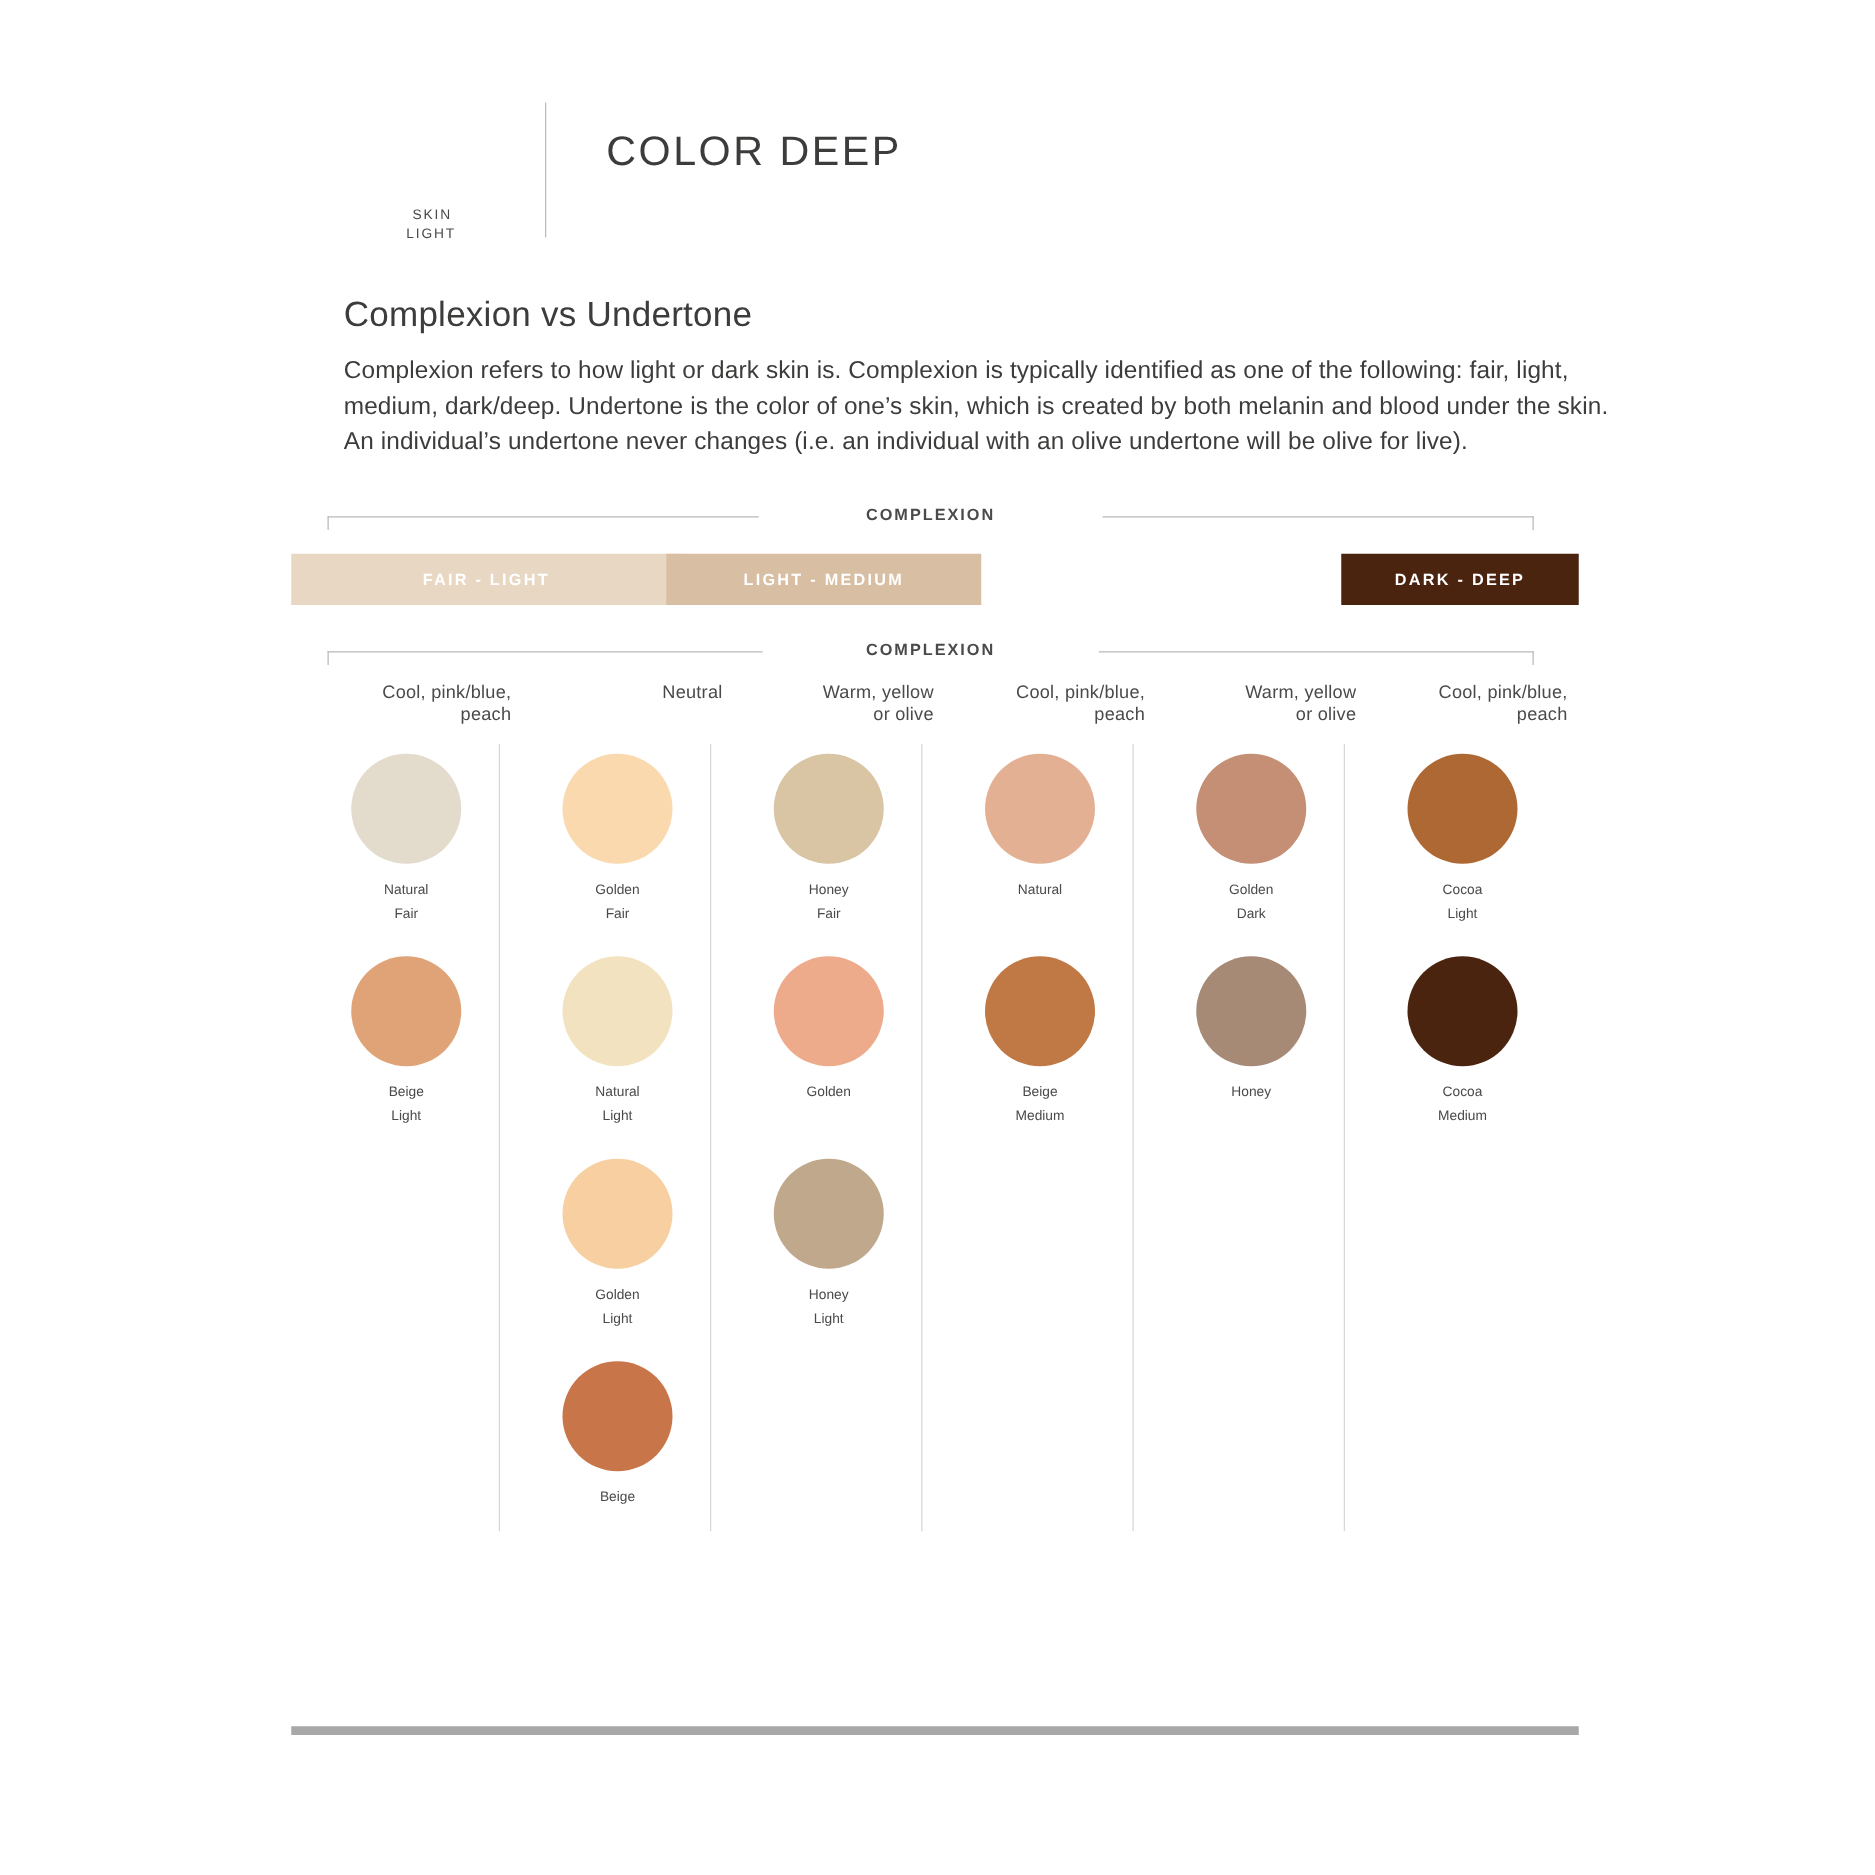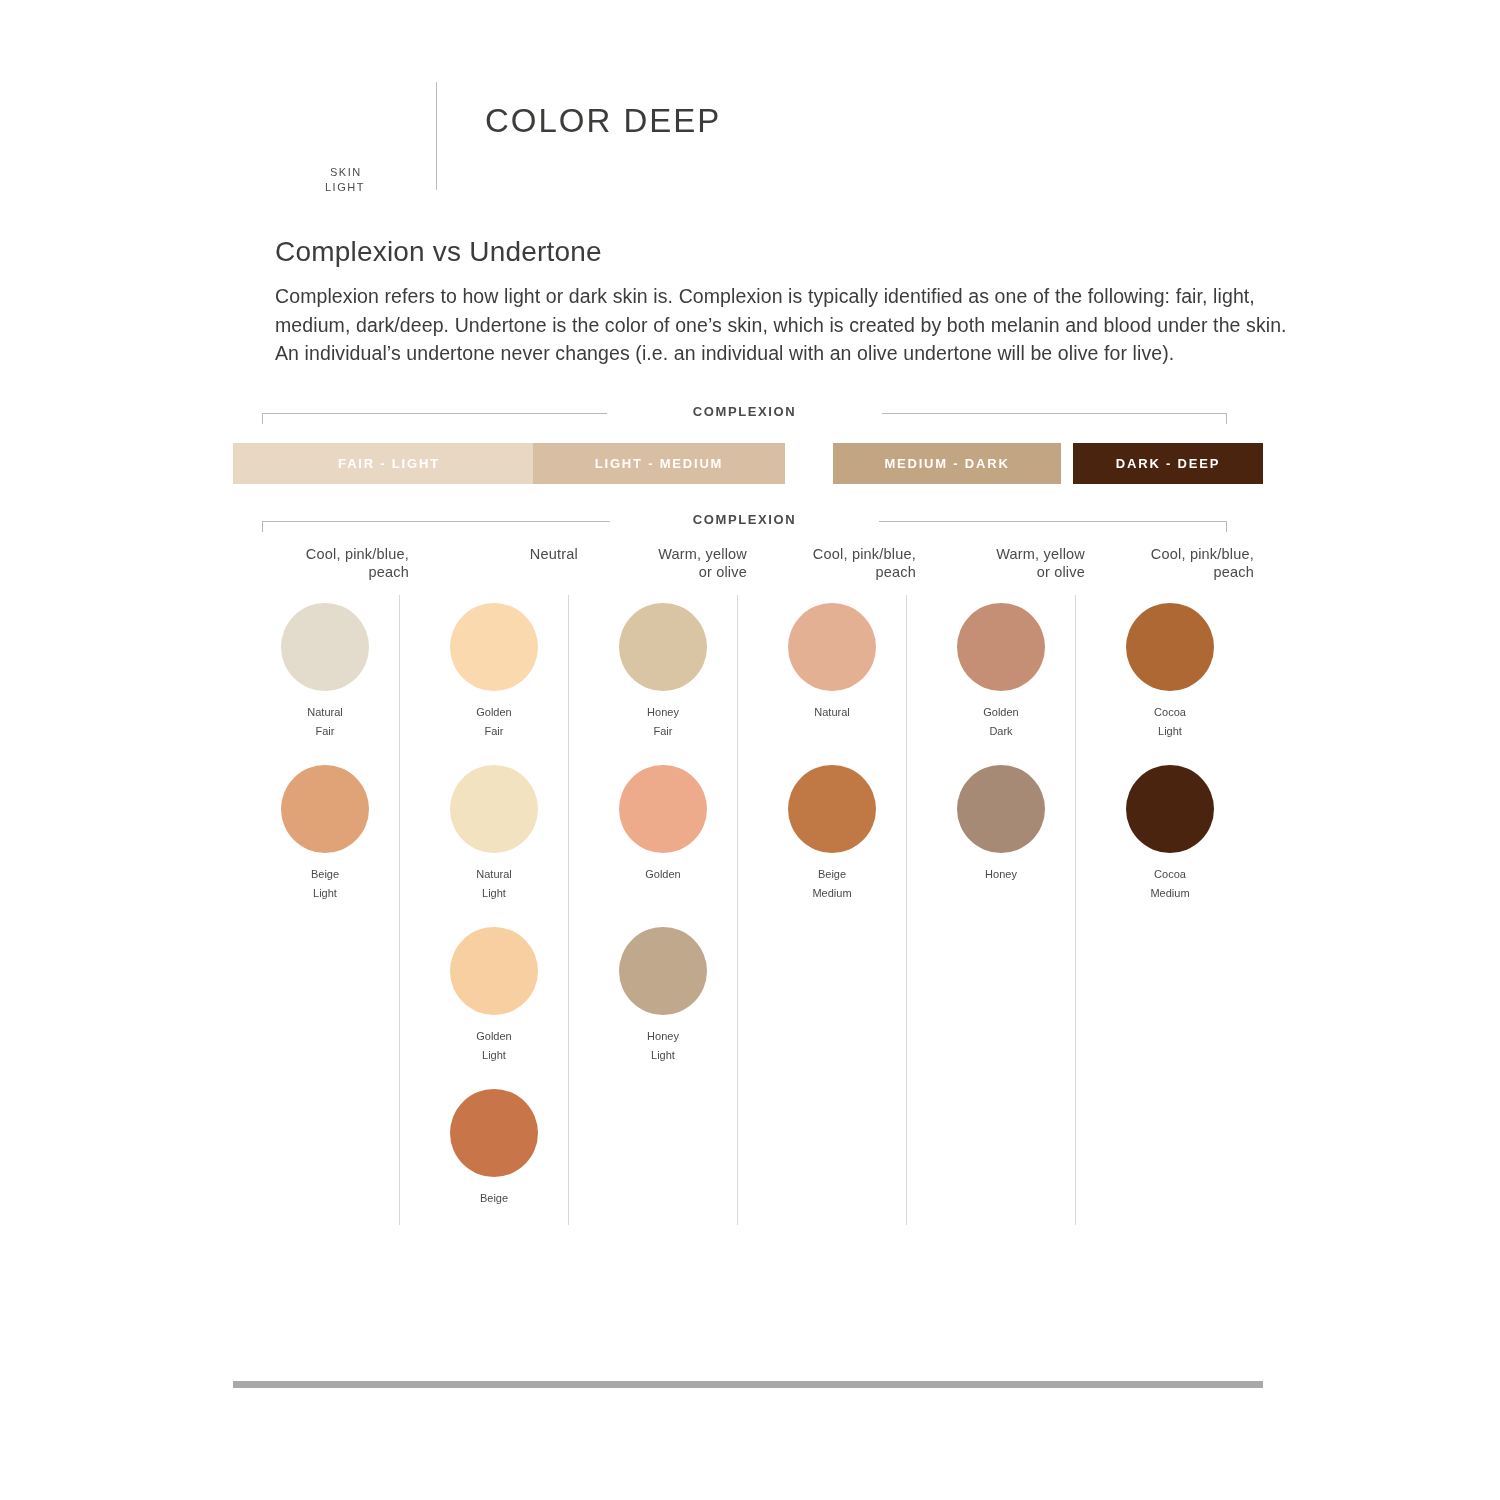--- a/index.html
+++ b/index.html
@@ -244,23 +244,20 @@
     <div class="tick-right" style="right:0;"></div>
   </div>
 
   <div class="complexion-bars" id="complexion-bars">
       <div class="cbar" style="left: 0px; width: 312px; background: rgb(232, 216, 195);">
         <span style="color: rgb(255, 255, 255);">FAIR - LIGHT</span>
       </div>
       <div class="cbar" style="left: 300px; width: 252px; background: rgb(216, 191, 163);">
         <span style="color: rgb(255, 255, 255);">LIGHT - MEDIUM</span>
       </div>
-      <div class="cbar" style="left: 600px; width: 228px; background: rgb(194, 165, 130);">
-        <span style="color: rgb(255, 255, 255);">MEDIUM - DARK</span>
-      </div>
       <div class="cbar" style="left: 840px; width: 190px; background: rgb(75, 36, 16);">
         <span style="color: rgb(255, 255, 255);">DARK - DEEP</span>
       </div>
     </div>
 
   <div class="bracket-row" id="undertone-bracket" style="top:508px;">
     <div class="tick-left" style="left:0;"></div>
     <div class="line-left" style="left:0; width:348px;"></div>
     <div class="blabel">COMPLEXION</div>
     <div class="line-right" style="right:0; width:348px;"></div>

